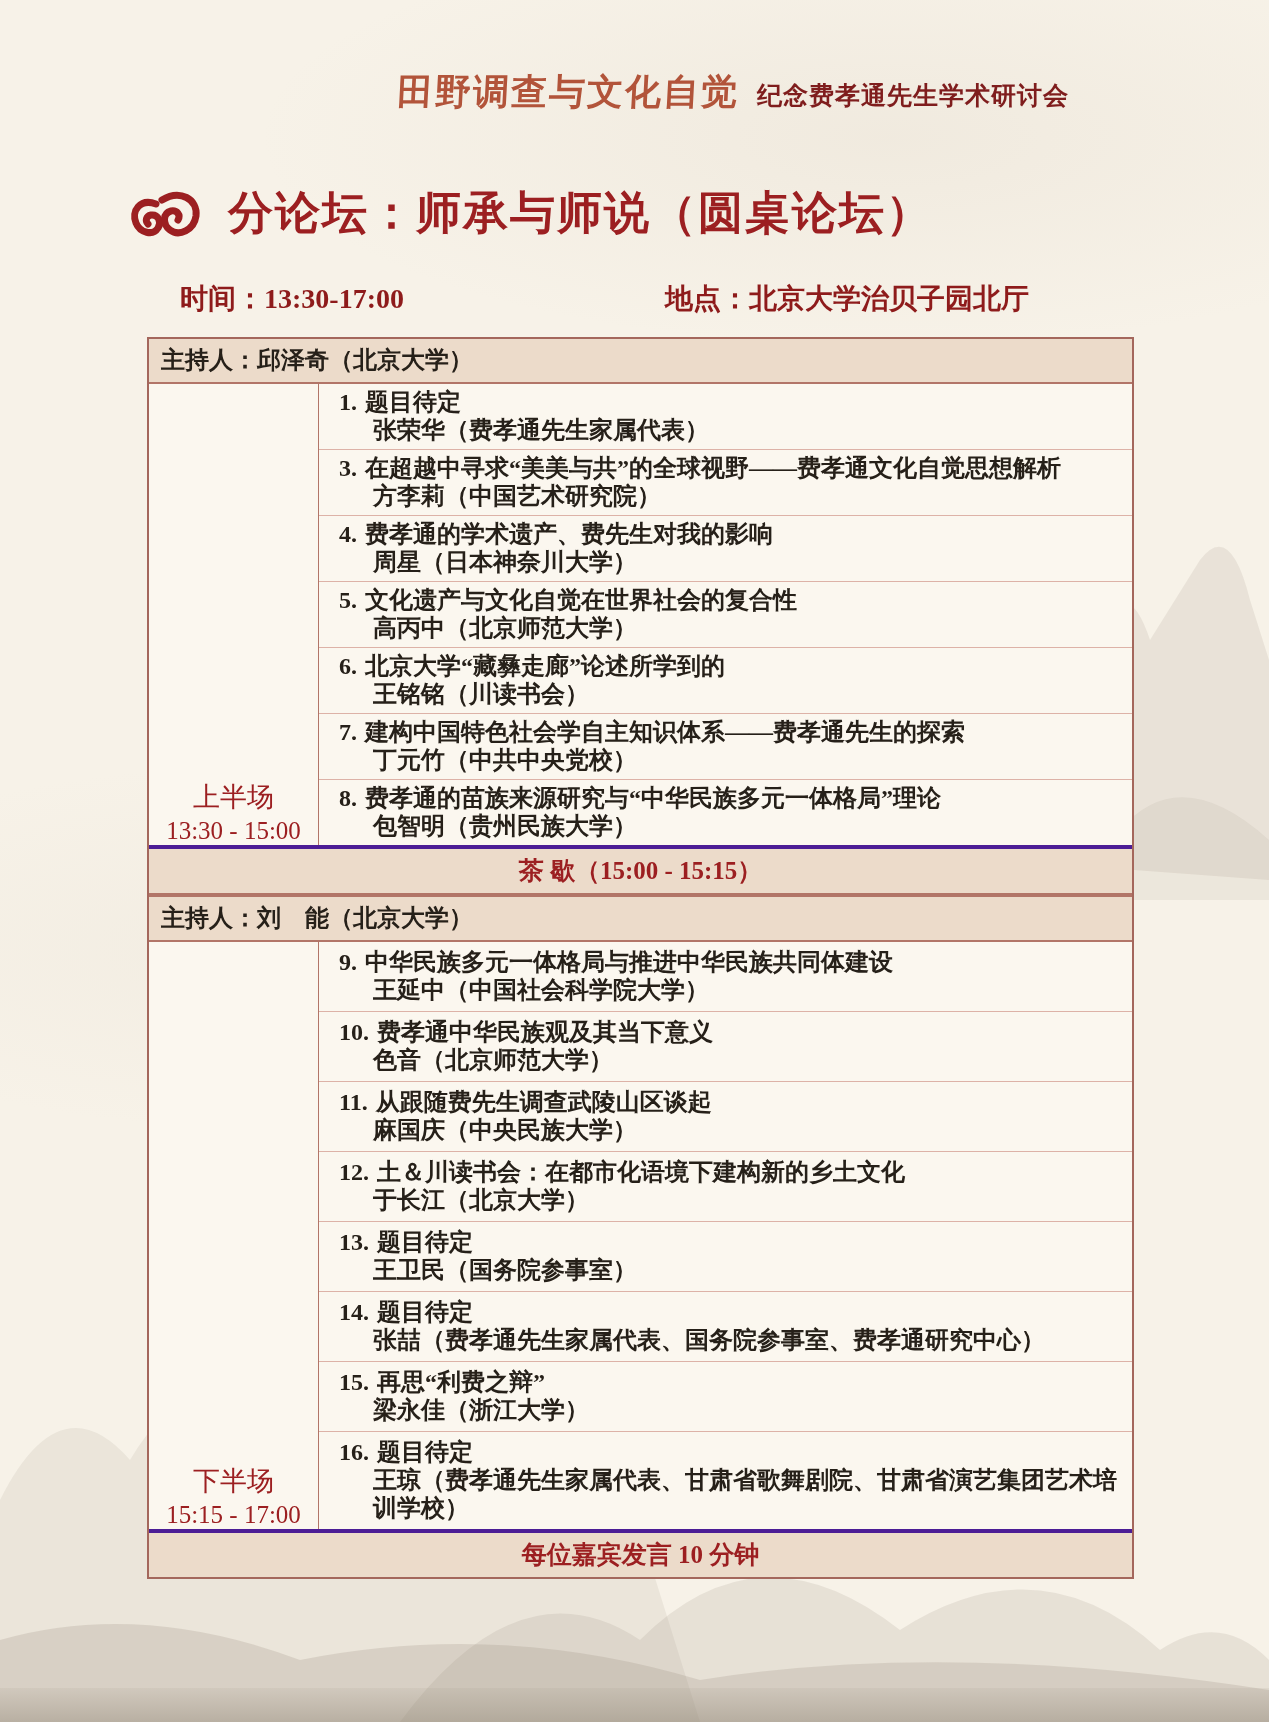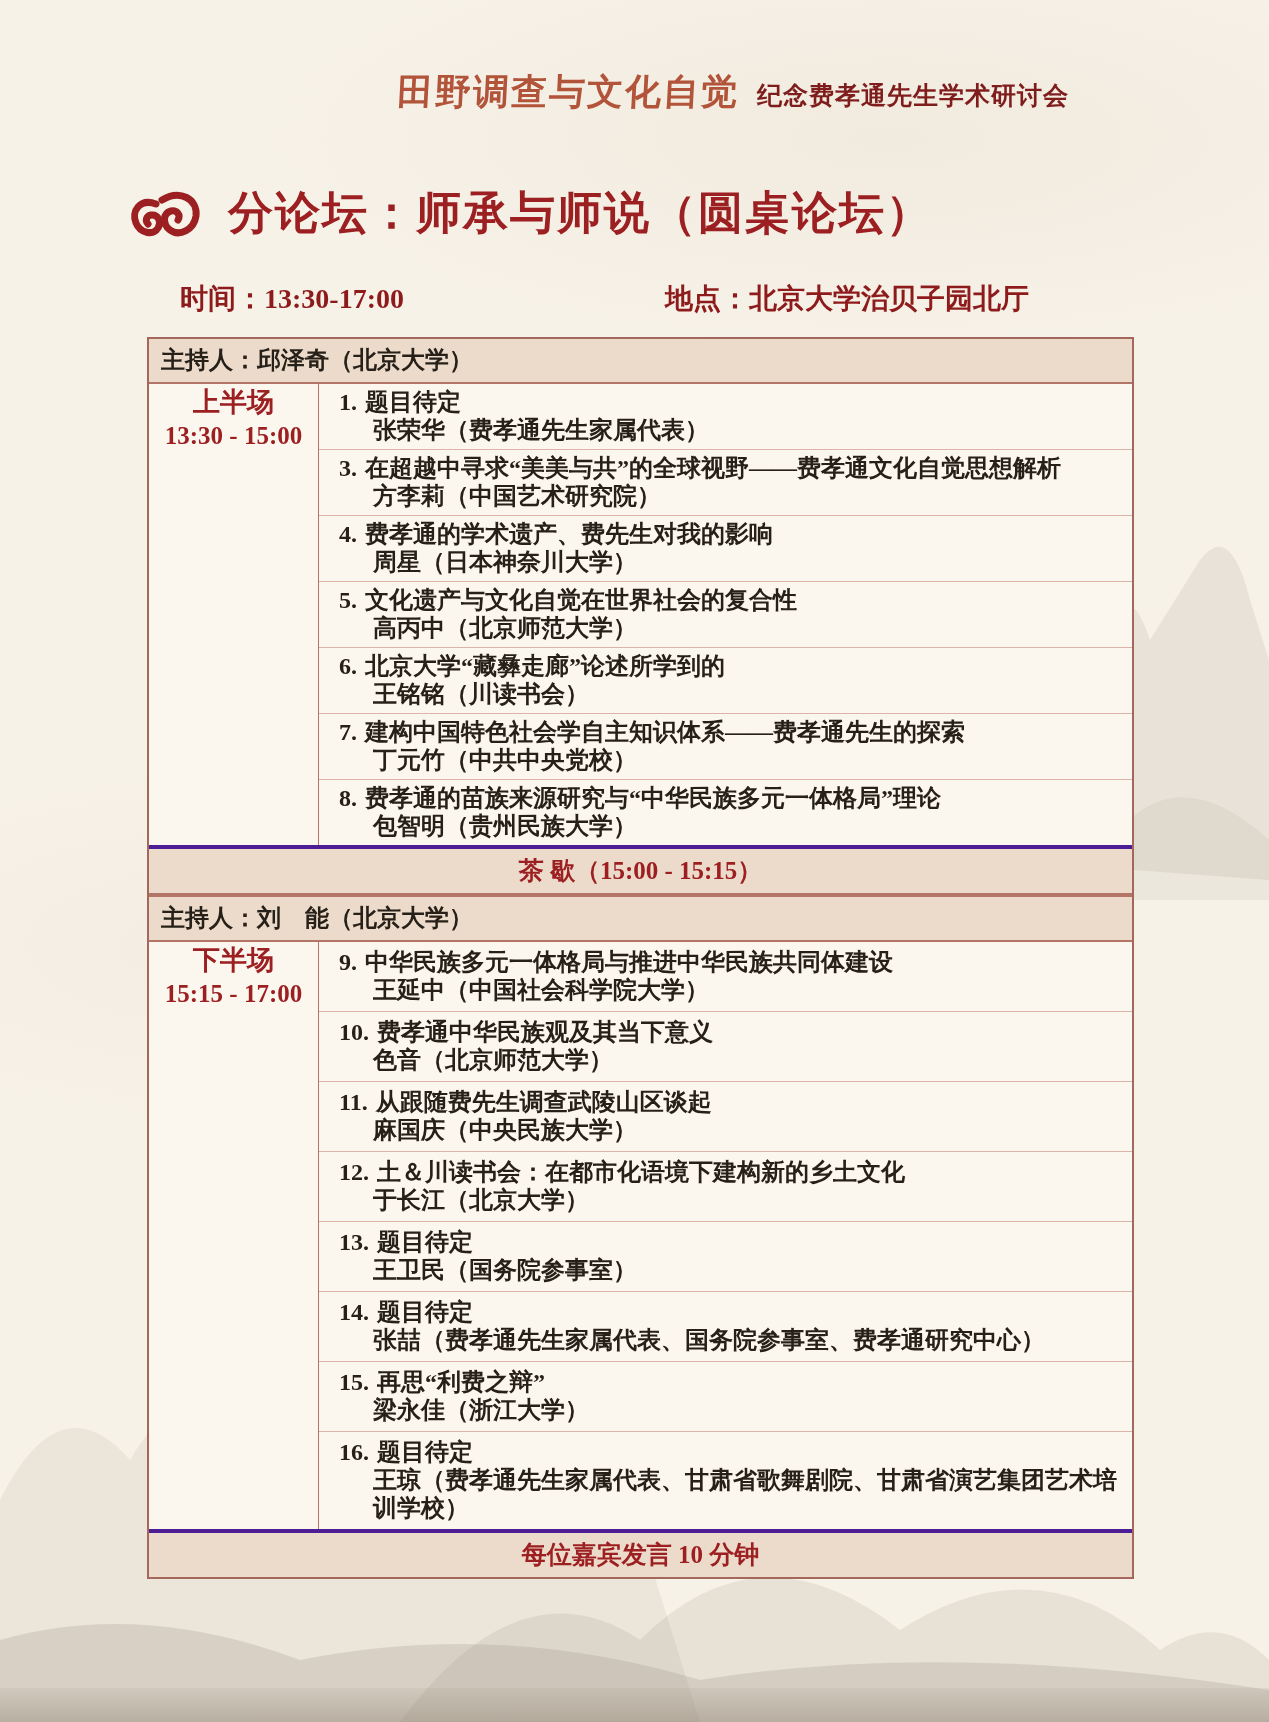--- a/index.html
+++ b/index.html
@@ -56,22 +56,22 @@
     margin-left:24px;
   }
   .mod-row{
     background:#ecdbca; border-bottom:2px solid #b27568;
     font-size:24px; font-weight:700; padding:5px 12px 6px 12px;
   }
   .mod-row.second{ border-top:2px solid #b27568; }
   .session{ display:flex; align-items:stretch; }
   .phase-cell{
     flex:0 0 170px; border-right:1px solid #b27568;
-    display:flex; flex-direction:column; justify-content:flex-start; align-items:center;
-    color:#9c1f21; font-weight:700; text-align:center;
+    display:flex; flex-direction:column; justify-content:flex-end; align-items:center;
+    color:#9c1f21; font-weight:400; text-align:center;
   }
   .phase-name{ font-size:27px; }
   .phase-time{ font-size:25px; margin-top:2px; }
   .items{ flex:1 1 auto; display:flex; flex-direction:column; }
   .item{ padding:4px 10px 5px 20px; }
   .item + .item{ border-top:1px solid #ddb2a7; }
   .item-line1{ font-size:24px; font-weight:700; line-height:28px; }
   .item-no{ margin-right:8px; }
   .item-line2{ font-size:24px; font-weight:700; line-height:28px; padding-left:34px; }
   .session.second .item{ padding:6px 10px 7px 20px; }

